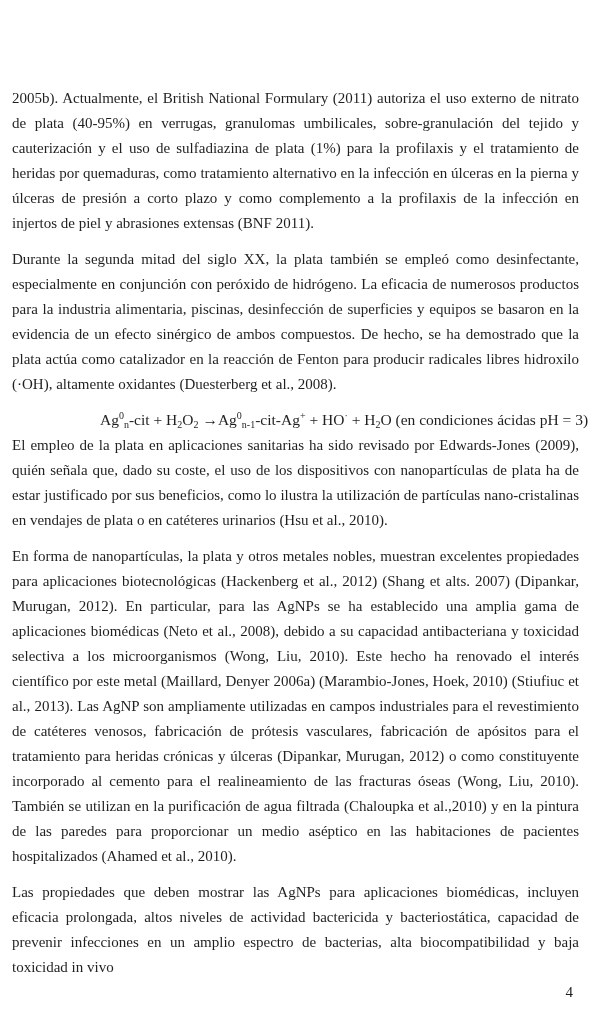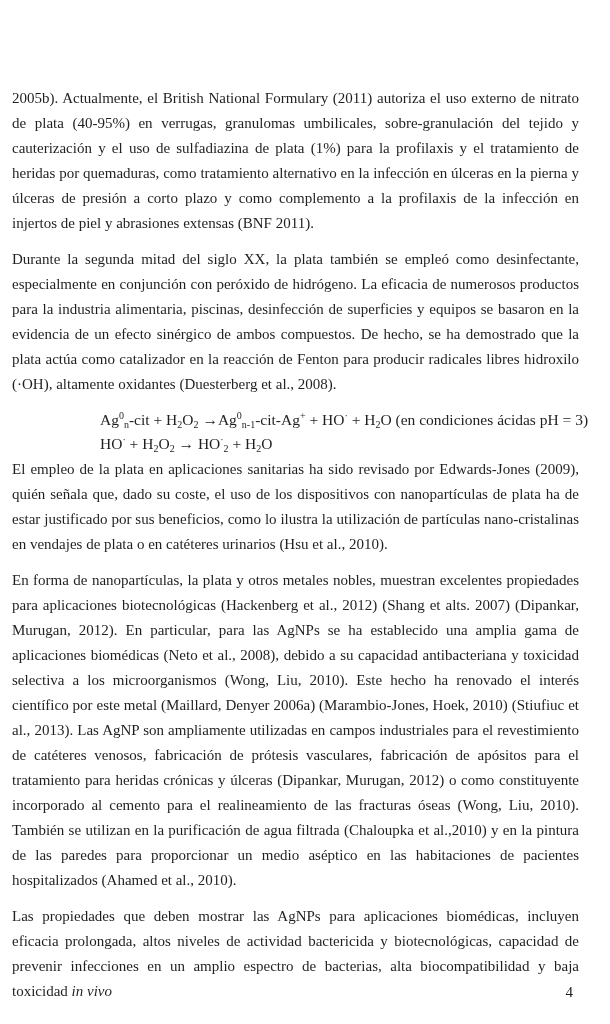--- a/index.html
+++ b/index.html
@@ -38,21 +38,20 @@
     white-space: nowrap;
     margin-left: 47px;
   }
   .equation sup, .equation sub {
     font-size: 10px;
     line-height: 0;
   }
   .equation sup { vertical-align: 6px; }
   .equation sub { vertical-align: -3px; }
   .italic {
-    font-style: italic;
   }
   .page-number {
     position: absolute;
     top: 980px;
     right: 37px;
     font-size: 15px;
     line-height: 25px;
     color: #1f1f1f;
   }
 </style>
@@ -60,24 +59,23 @@
 <body>
 
 <div class="page">
 
   <p class="para">2005b). Actualmente, el British National Formulary (2011) autoriza el uso externo de nitrato de plata (40-95%) en verrugas, granulomas umbilicales, sobre-granulación del tejido y cauterización y el uso de sulfadiazina de plata (1%) para la profilaxis y el tratamiento de heridas por quemaduras, como tratamiento alternativo en la infección en úlceras en la pierna y úlceras de presión a corto plazo y como complemento a la profilaxis de la infección en injertos de piel y abrasiones extensas (BNF 2011).</p>
 
   <p class="para">Durante la segunda mitad del siglo XX, la plata también se empleó como desinfectante, especialmente en conjunción con peróxido de hidrógeno. La eficacia de numerosos productos para la industria alimentaria, piscinas, desinfección de superficies y equipos se basaron en la evidencia de un efecto sinérgico de ambos compuestos. De hecho, se ha demostrado que la plata actúa como catalizador en la reacción de Fenton para producir radicales libres hidroxilo (·OH), altamente oxidantes (Duesterberg et al., 2008).</p>
 
   <div class="equations">
     <div class="equation"><span>Ag</span><sup>0</sup><sub>n</sub><span>-cit + H</span><sub>2</sub><span>O</span><sub>2</sub><span> →</span><span>Ag</span><sup>0</sup><sub>n-1</sub><span>-cit-Ag</span><sup>+</sup><span> + HO</span><sup>·</sup><span> + H</span><sub>2</sub><span>O (en condiciones ácidas pH = 3)</span></div>
-    <div class="equation"><span>HO</span><sup>·</sup><span> + H</span><sub>2</sub><span>O</span><sub>2</sub><span> → HO</span><sup>·</sup><sub>2</sub><span> + H</span><sub>2</sub><span>O</span></div>
   </div>
 
   <p class="para">El empleo de la plata en aplicaciones sanitarias ha sido revisado por Edwards-Jones (2009), quién señala que, dado su coste, el uso de los dispositivos con nanopartículas de plata ha de estar justificado por sus beneficios, como lo ilustra la utilización de partículas nano-cristalinas en vendajes de plata o en catéteres urinarios (Hsu et al., 2010).</p>
 
   <p class="para">En forma de nanopartículas, la plata y otros metales nobles, muestran excelentes propiedades para aplicaciones biotecnológicas (Hackenberg et al., 2012) (Shang et alts. 2007) (Dipankar, Murugan, 2012). En particular, para las AgNPs se ha establecido una amplia gama de aplicaciones biomédicas (Neto et al., 2008), debido a su capacidad antibacteriana y toxicidad selectiva a los microorganismos (Wong, Liu, 2010). Este hecho ha renovado el interés científico por este metal (Maillard, Denyer 2006a) (Marambio-Jones, Hoek, 2010) (Stiufiuc et al., 2013). Las AgNP son ampliamente utilizadas en campos industriales para el revestimiento de catéteres venosos, fabricación de prótesis vasculares, fabricación de apósitos para el tratamiento para heridas crónicas y úlceras (Dipankar, Murugan, 2012) o como constituyente incorporado al cemento para el realineamiento de las fracturas óseas (Wong, Liu, 2010). También se utilizan en la purificación de agua filtrada (Chaloupka et al.,2010) y en la pintura de las paredes para proporcionar un medio aséptico en las habitaciones de pacientes hospitalizados (Ahamed et al., 2010).</p>
 
-  <p class="para last"><span>Las propiedades que deben mostrar las AgNPs para aplicaciones biomédicas, incluyen eficacia prolongada, altos niveles de actividad bactericida y biotecnológicas, capacidad de prevenir infecciones en un amplio espectro de bacterias, alta biocompatibilidad y baja toxicidad </span><span class="italic">in vivo</span></p>
+  <p class="para last"><span>Las propiedades que deben mostrar las AgNPs para aplicaciones biomédicas, incluyen eficacia prolongada, altos niveles de actividad bactericida y bacteriostática, capacidad de prevenir infecciones en un amplio espectro de bacterias, alta biocompatibilidad y baja toxicidad </span><span class="italic">in vivo</span></p>
 
   <div class="page-number">4</div>
 
 </div>
 
 </body></html>

